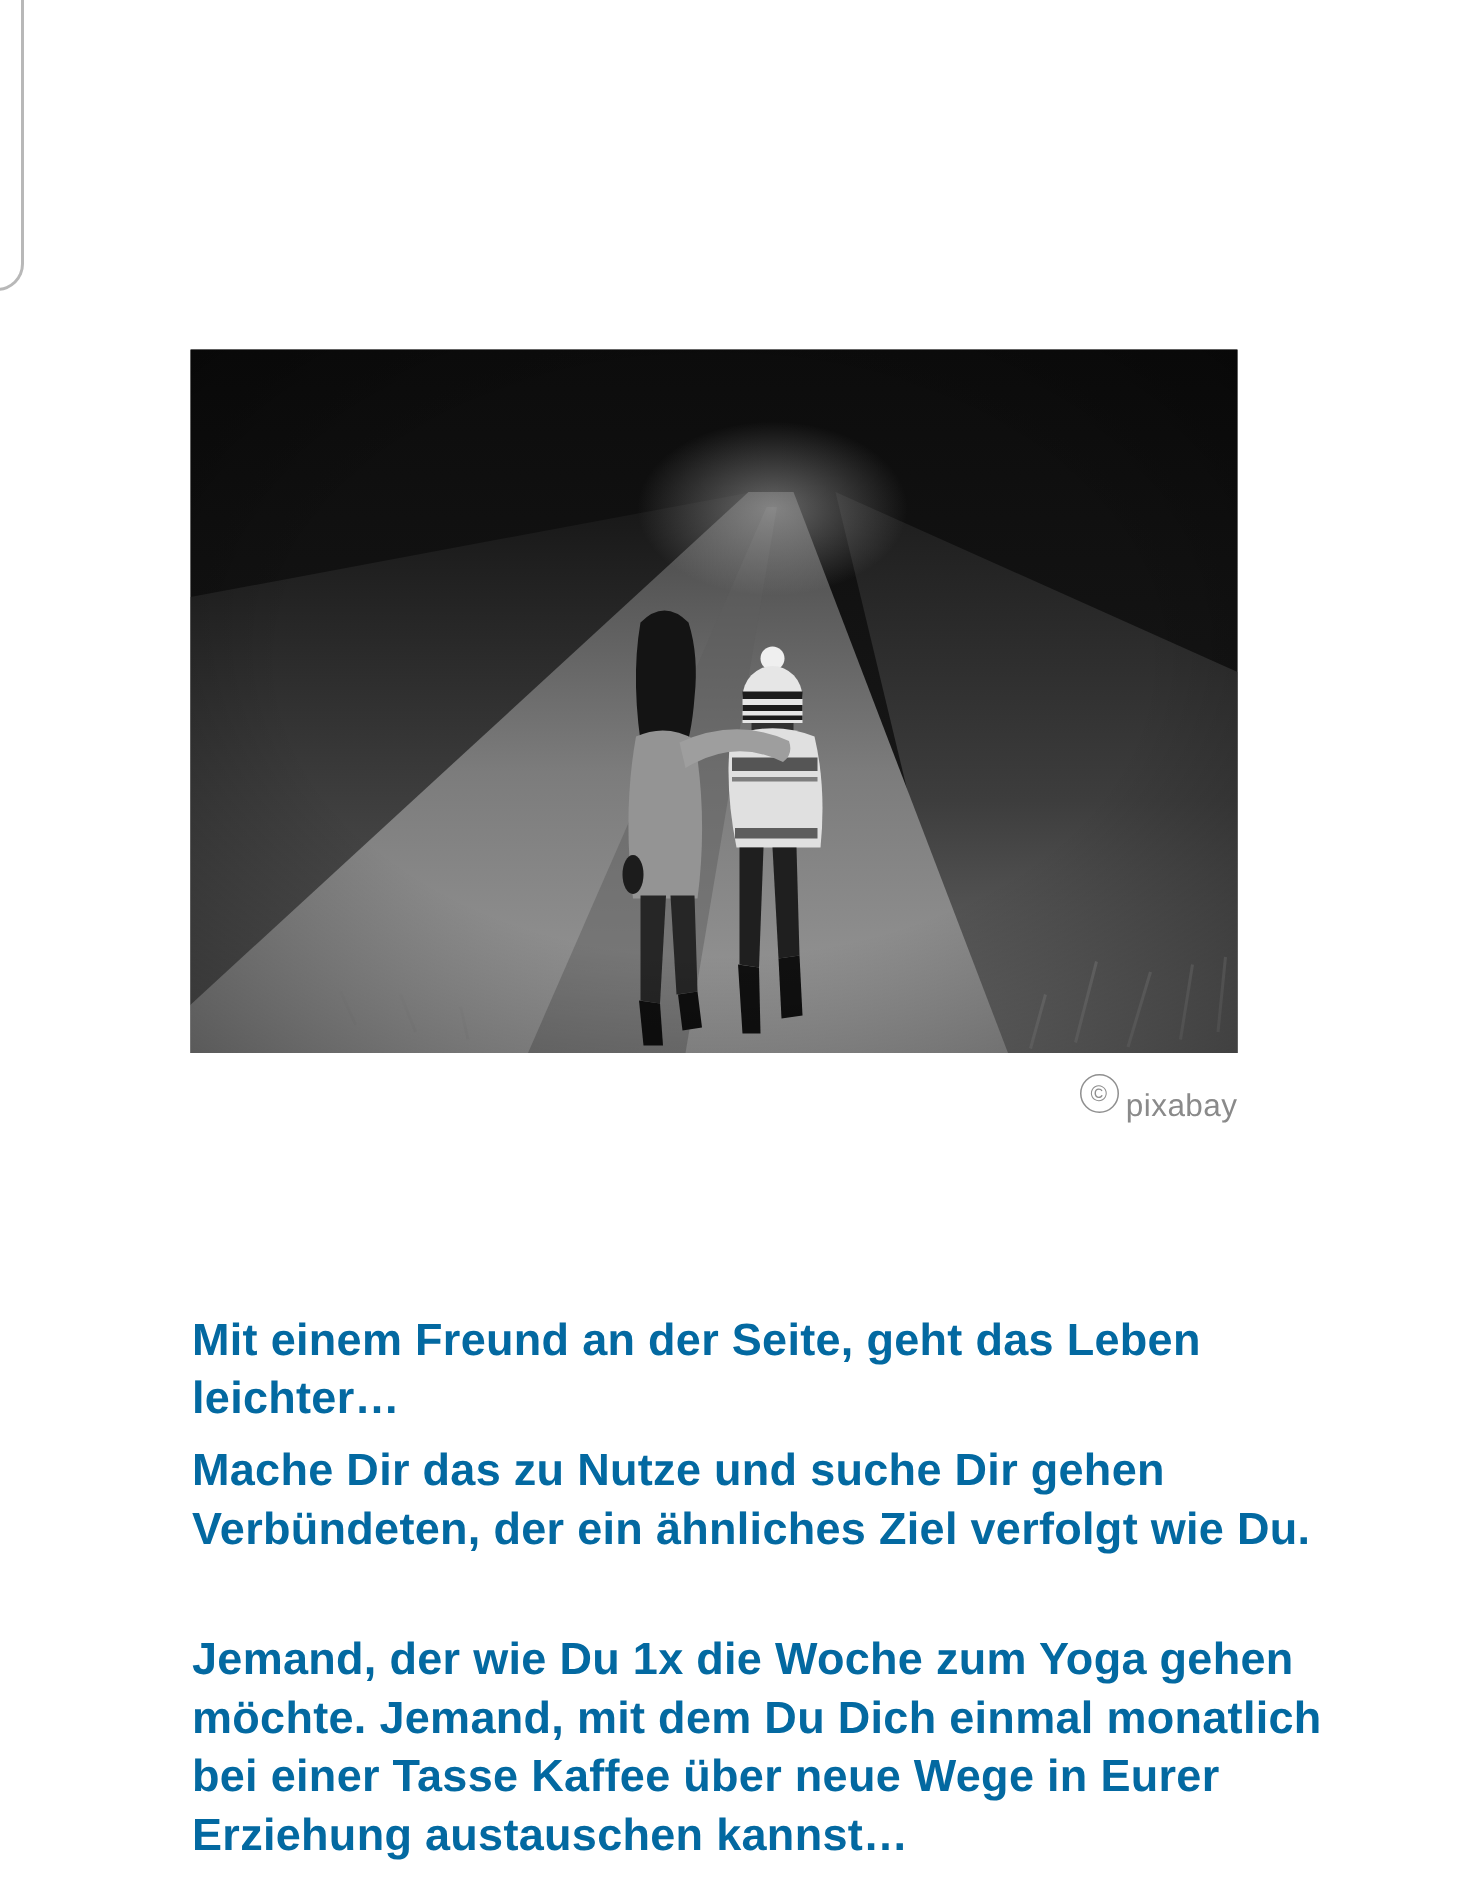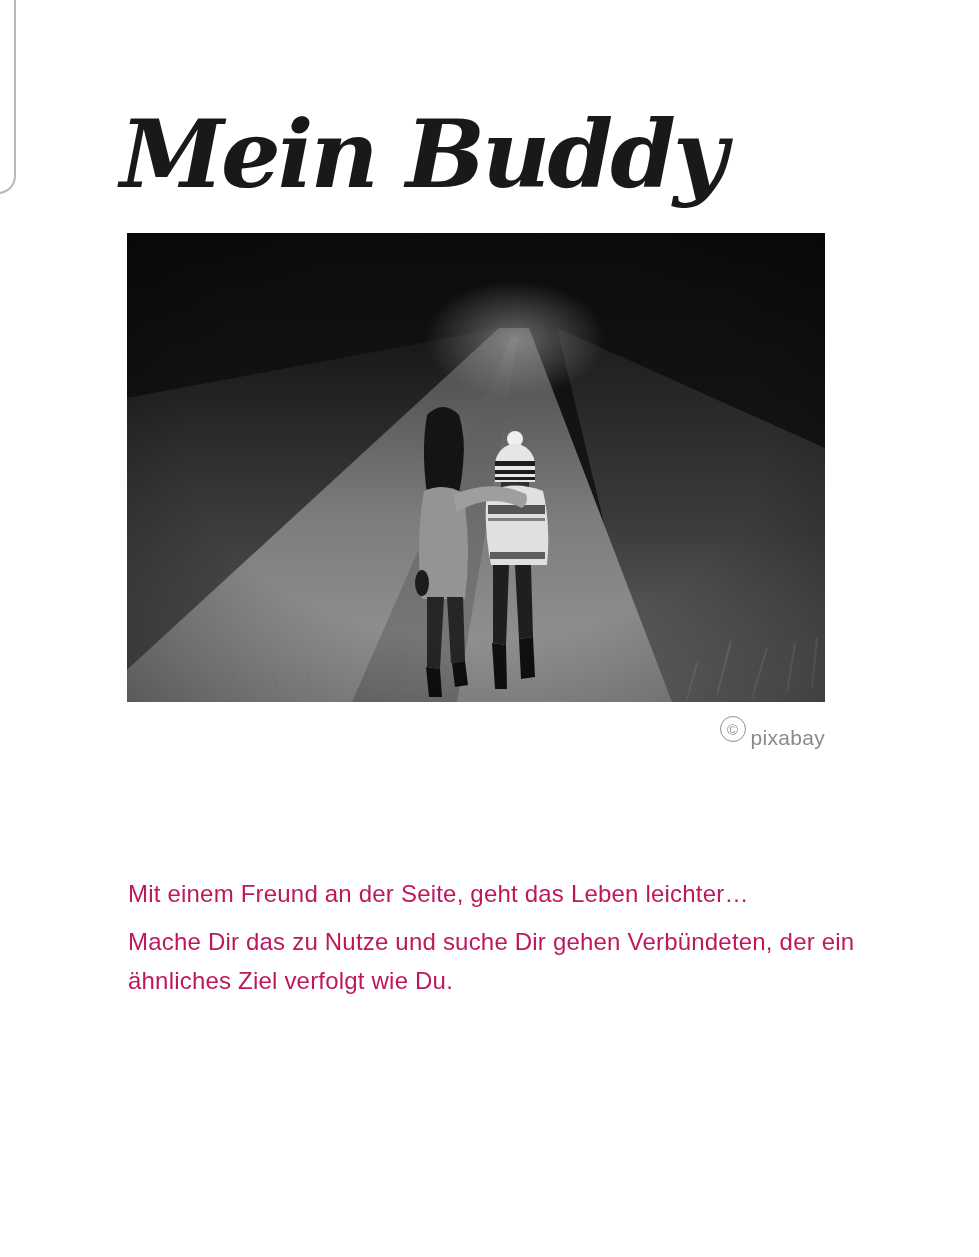--- a/index.html
+++ b/index.html
@@ -62,37 +62,36 @@
     margin-top:12px;
     font-size:21px;
     font-weight:300;
     color:#8a8a8a;
     letter-spacing:0.3px;
   }
   .body-text{
     position:absolute;
     left:128px;top:874px;
     width:800px;
-    font-size:24px;
-    font-weight:400;
+    font-size:30px;
+    font-weight:700;
     line-height:39px;
-    color:#be185d;
+    color:#0369a1;
     letter-spacing:0.2px;
   }
   .body-text p{margin:0 0 9px 0;}
   .body-text p.spaced{margin-top:48px;}
 </style>
 </head>
 <body>
 
 <div class="screen">
 
   <div class="card-edge"></div>
 
-  <h1 class="title">Mein Buddy</h1>
 
   <div class="photo">
     <svg viewBox="0 0 698 469" xmlns="http://www.w3.org/2000/svg">
       <defs>
         <linearGradient id="gBg" x1="0" y1="0" x2="0" y2="1">
           <stop offset="0" stop-color="#0c0c0c"></stop>
           <stop offset="0.6" stop-color="#161616"></stop>
           <stop offset="1" stop-color="#212121"></stop>
         </linearGradient>
         <linearGradient id="gRoad" x1="0" y1="0" x2="0" y2="1">
@@ -170,15 +169,16 @@
   </div>
 
   <div class="credit">
     <span class="credit-icon">©</span>
     <span class="credit-label">pixabay</span>
   </div>
 
   <div class="body-text">
     <p>Mit einem Freund an der Seite, geht das Leben leichter…</p>
     <p>Mache Dir das zu Nutze und suche Dir gehen Verbündeten, der ein ähnliches Ziel verfolgt wie Du.</p>
+    <p class="spaced">Jemand, der wie Du 1x die Woche zum Yoga gehen möchte. Jemand, mit dem Du Dich einmal monatlich bei einer Tasse Kaffee über neue Wege in Eurer Erziehung austauschen kannst…</p>
   </div>
 
 </div>
 
 </body></html>

